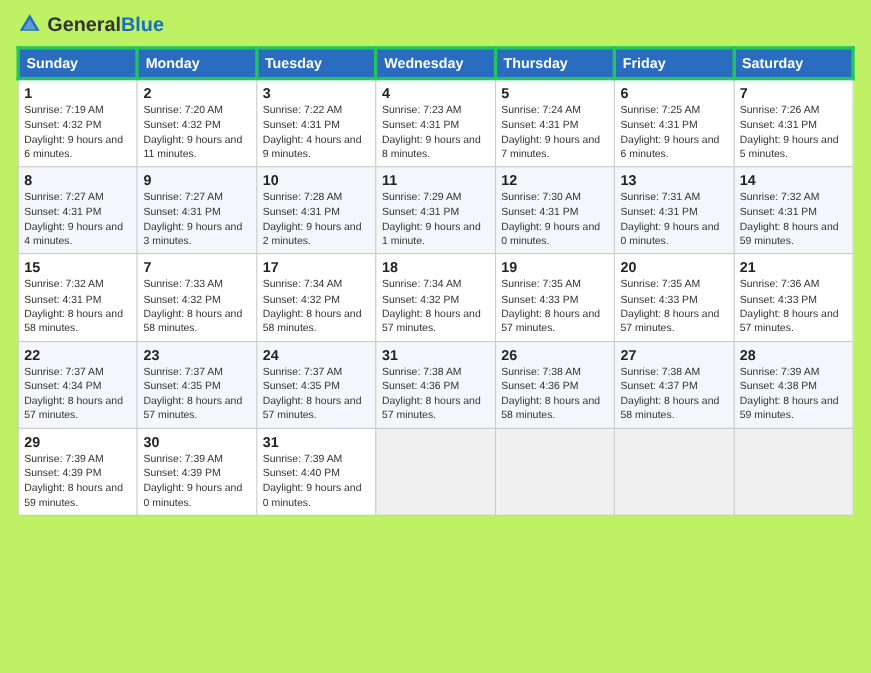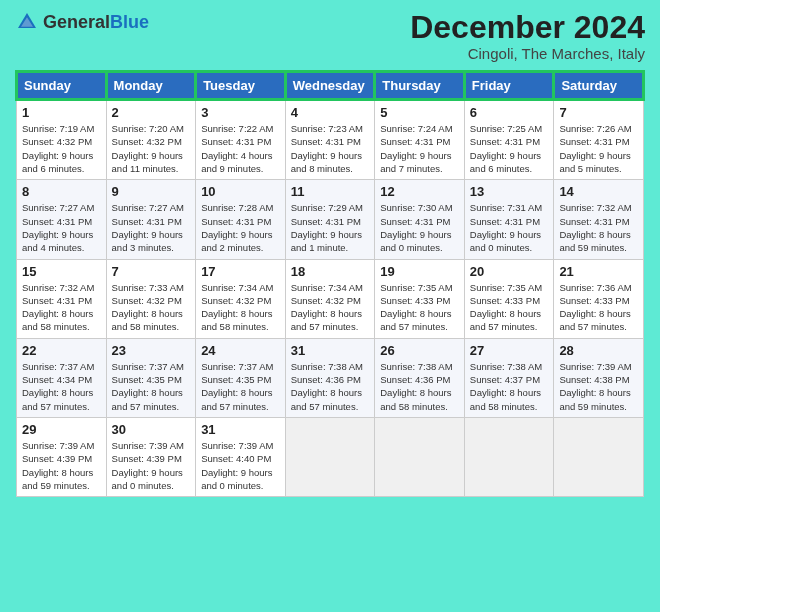--- a/index.html
+++ b/index.html
@@ -4,23 +4,23 @@
   <style>
     * { box-sizing: border-box; margin: 0; padding: 0; }
     body {
       font-family: Arial, sans-serif;
       background: #fff;
       width: 792px;
       height: 612px;
       overflow: hidden;
     }
     .container {
-      width: 660px;
+      width: 792px;
       min-height: 612px;
-      background: #5eead4;
+      background: #bef264;
       padding: 10px 15px 10px 15px;
     }
     .header {
       display: flex;
       justify-content: space-between;
       align-items: flex-start;
       margin-bottom: 8px;
     }
     .logo {
       display: flex;
@@ -101,24 +101,20 @@
 <div class="container">
   <div class="header">
     <div class="logo">
       <svg class="logo-icon" viewBox="0 0 40 40">
         <polygon points="20,5 35,30 5,30" fill="#1a6fbf"></polygon>
         <polygon points="20,12 30,28 10,28" fill="#fff" opacity="0.3"></polygon>
       </svg>
       <div>
         <span class="logo-text-general">General</span><span class="logo-text-blue">Blue</span>
       </div>
-    </div>
-    <div class="title-block">
-      <div class="month-title">December 2024</div>
-      <div class="location-title">Cingoli, The Marches, Italy</div>
     </div>
   </div>
 
   <table class="calendar">
     <thead>
       <tr>
         <th>Sunday</th>
         <th>Monday</th>
         <th>Tuesday</th>
         <th>Wednesday</th>

